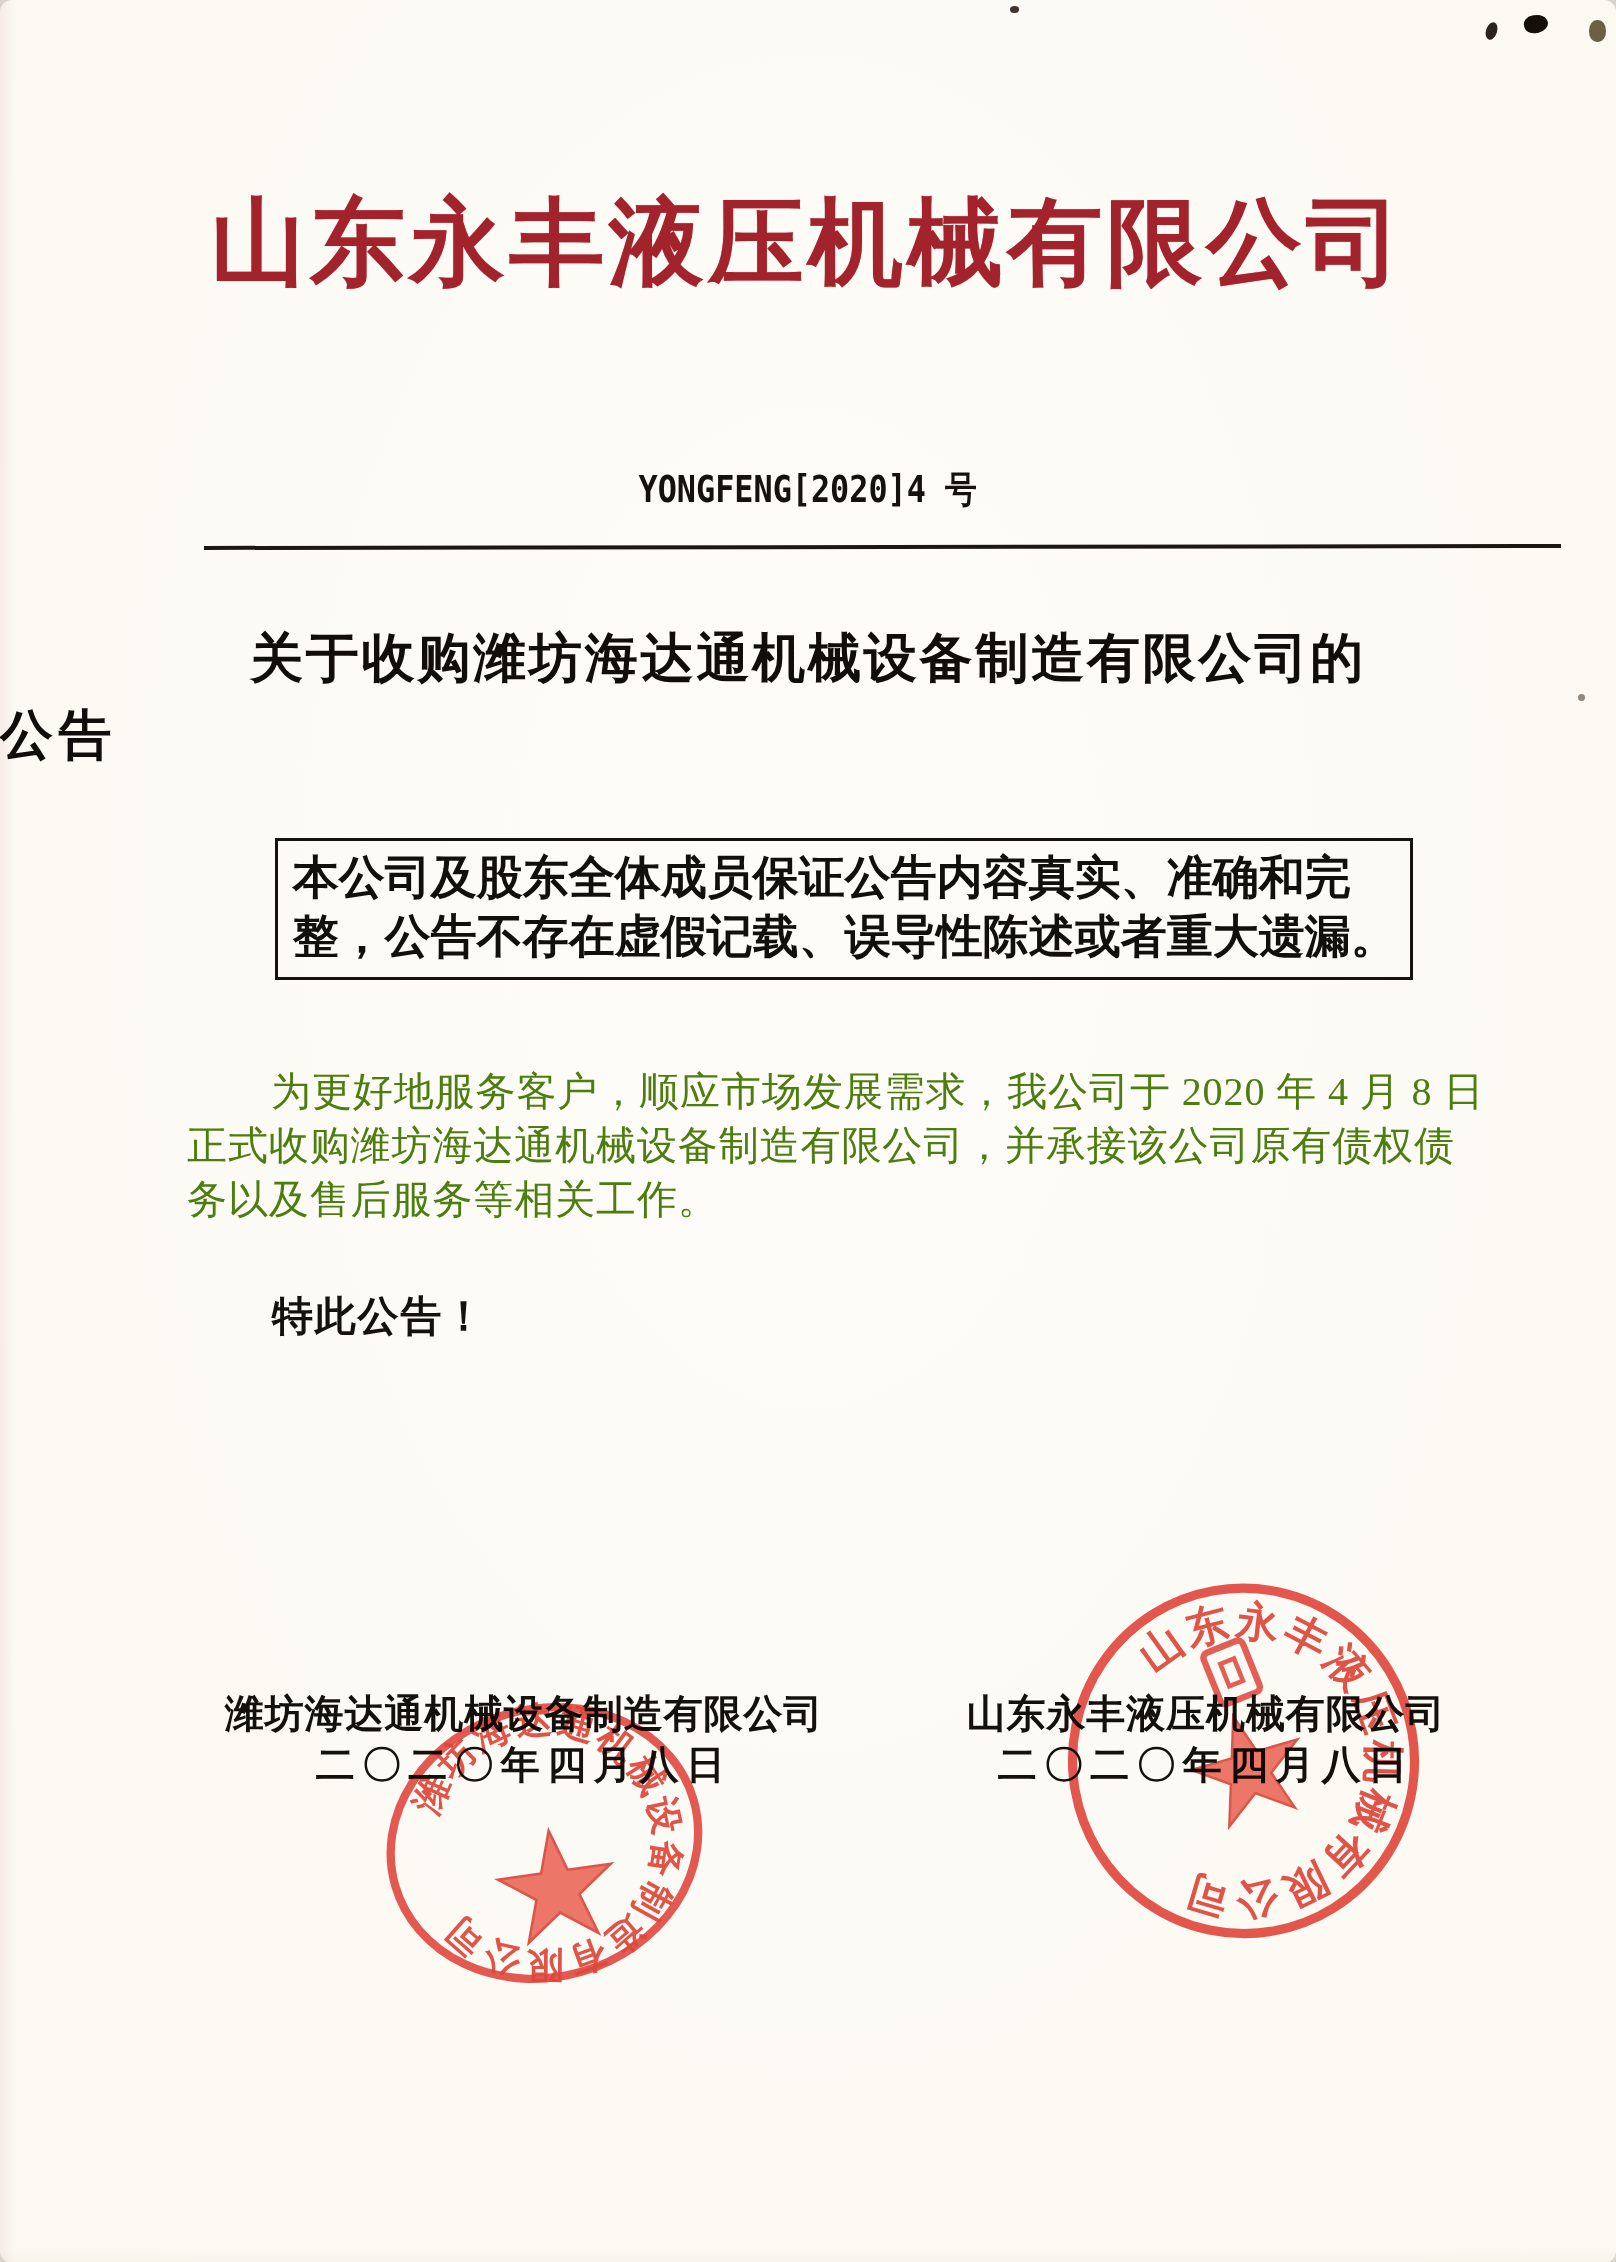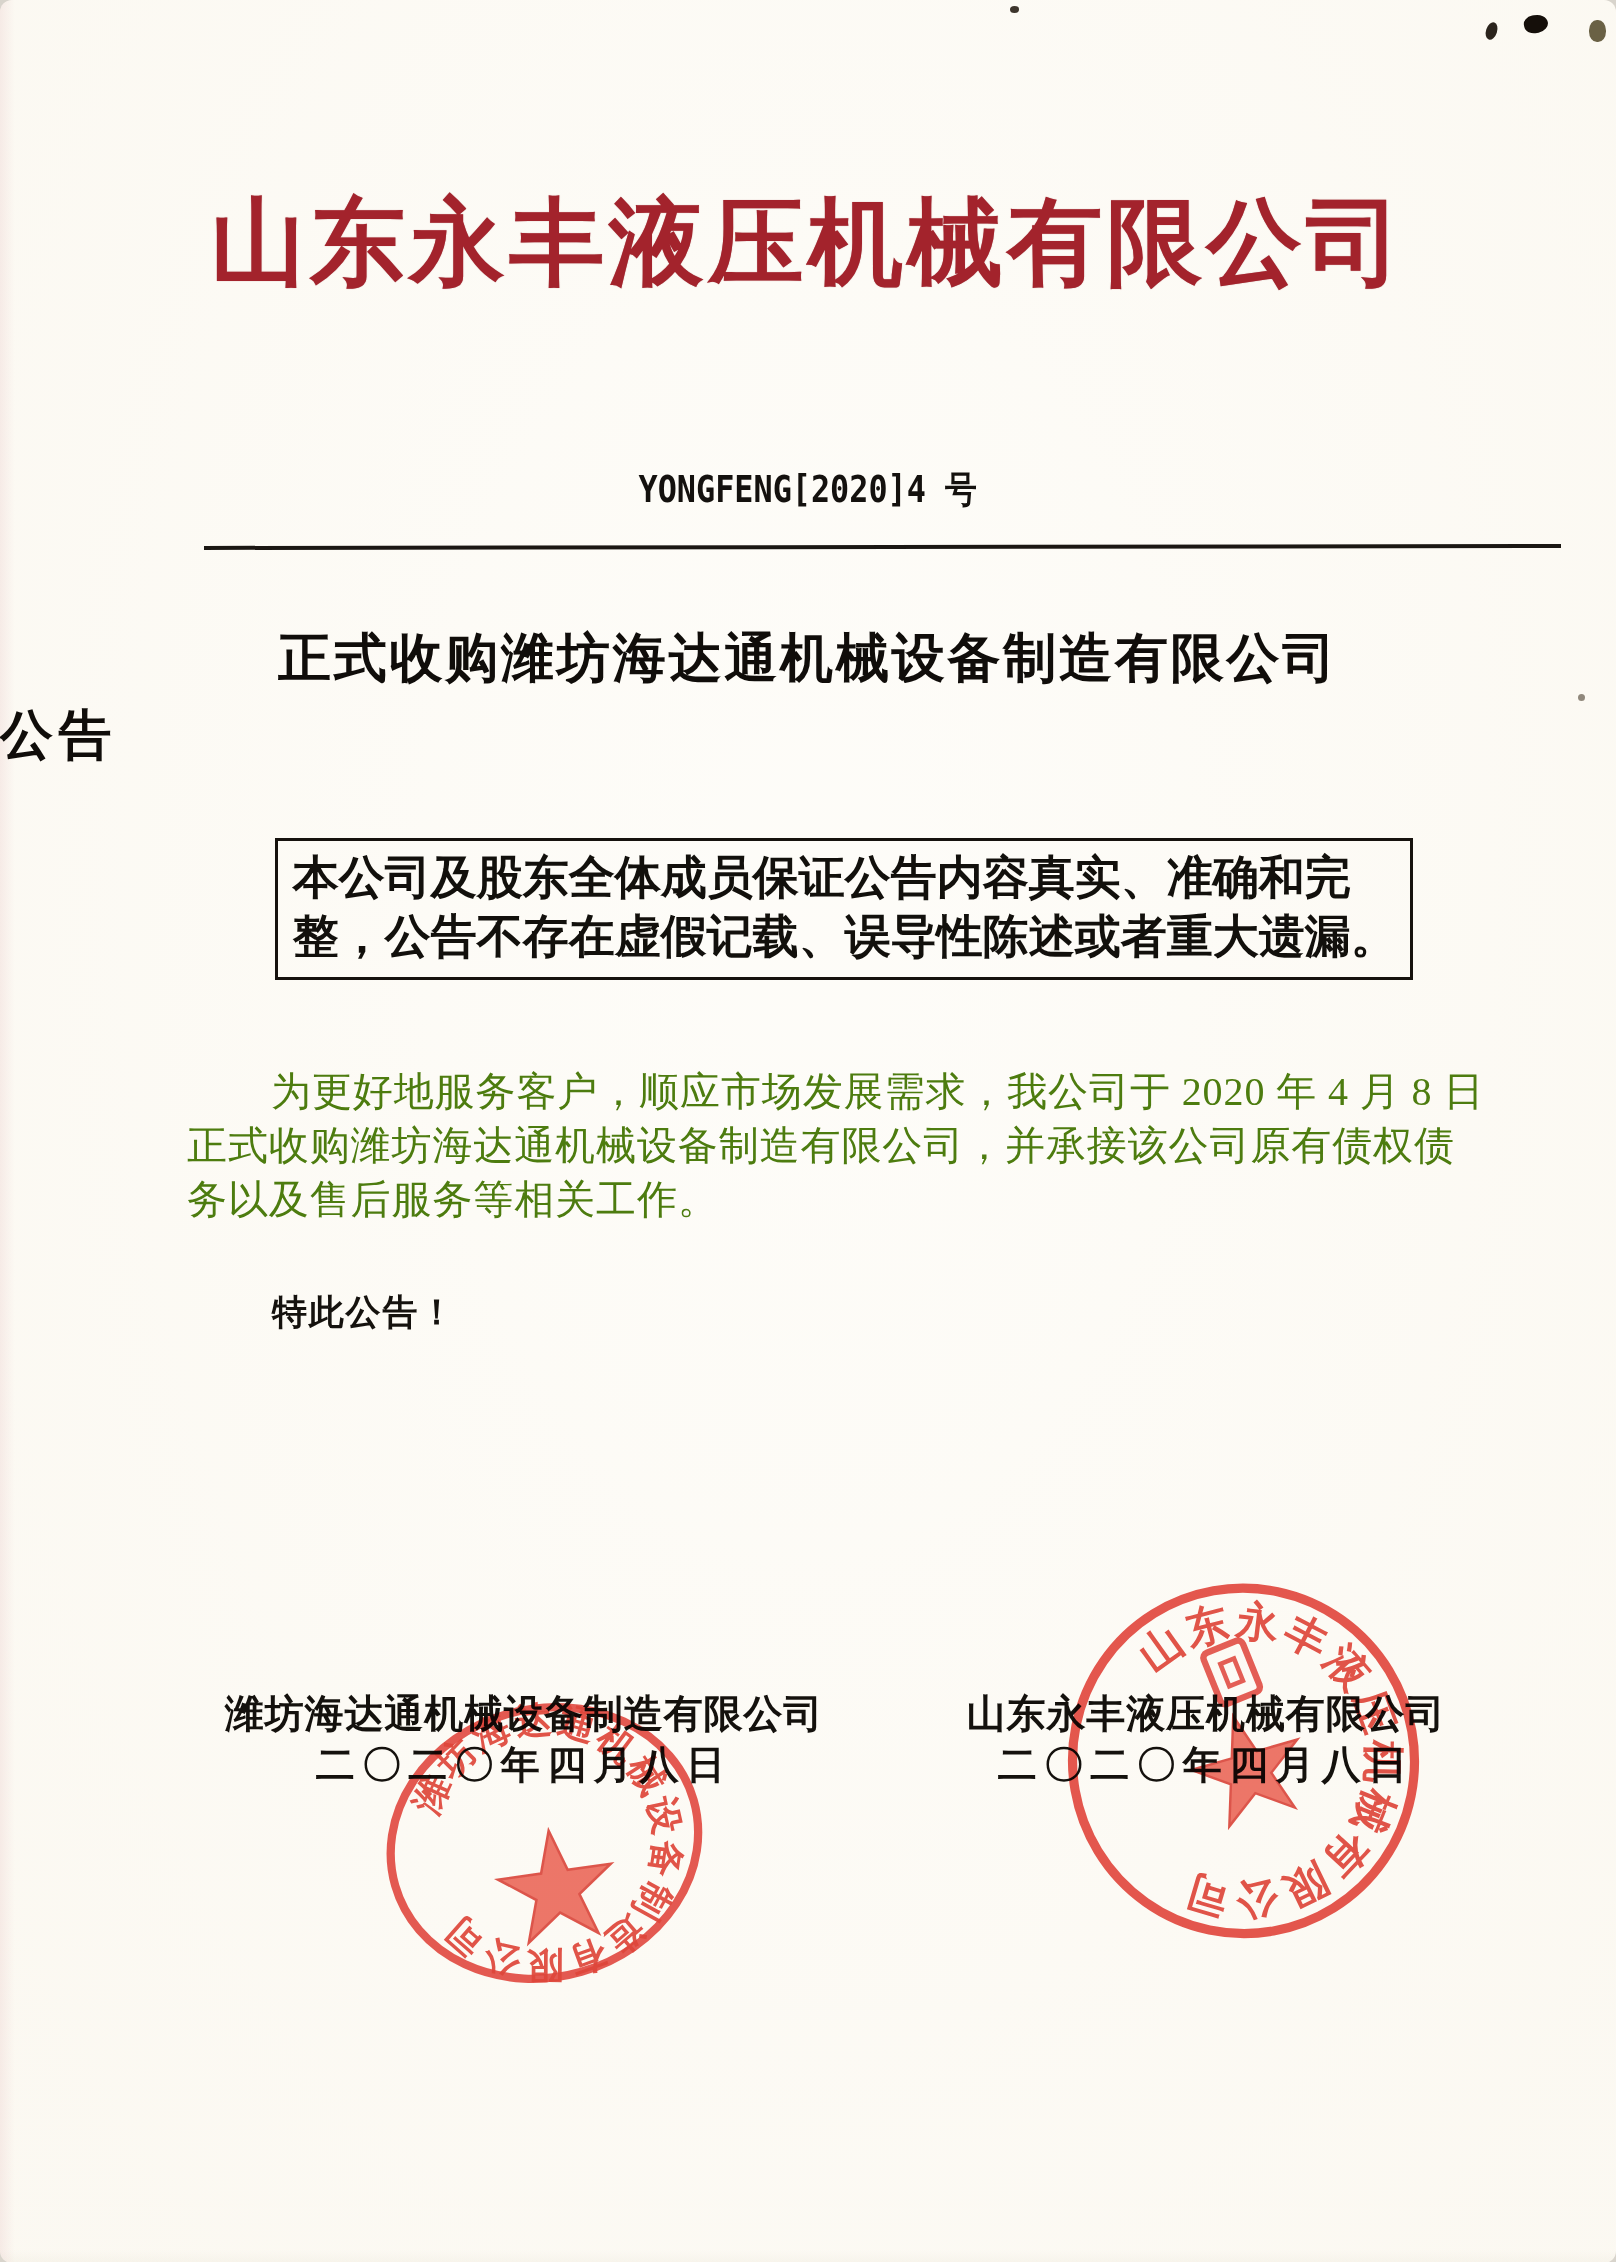--- a/index.html
+++ b/index.html
@@ -69,21 +69,21 @@
   .body-para{
     position:absolute;left:187px;top:1065px;width:1258px;
   }
   .body-para .line{
     font-size:40px;line-height:54px;letter-spacing:0.9px;
     color:#4d7c0f;white-space:nowrap;font-weight:500;
   }
   .body-para .indent{padding-left:84px;}
   .closing{
     position:absolute;left:272px;top:1289px;
-    font-size:35px;font-weight:600;letter-spacing:1.8px;color:#15120e;
+    font-size:41px;font-weight:600;letter-spacing:1.8px;color:#15120e;
   }
   .sig{position:absolute;text-align:center;}
   .sig .company{
     font-size:39px;font-weight:700;letter-spacing:0.9px;
     line-height:51px;color:#14110d;white-space:nowrap;
   }
   .sig .date{
     font-size:39px;font-weight:700;letter-spacing:7.3px;
     line-height:51px;margin-top:0;color:#14110d;white-space:nowrap;
   }
@@ -108,21 +108,21 @@
 <div class="page">
 
   <div class="company-title">山东永丰液压机械有限公司</div>
 
   <div class="doc-number">
     <span>YONGFENG[2020]4 号</span>
   </div>
 
   <div class="rule"></div>
 
-  <div class="heading-l1">正式收购潍坊海达通机械设备制造有限公司</div>
+  <div class="heading-l1">关于收购潍坊海达通机械设备制造有限公司的</div>
   <div class="heading-l2">公告</div>
 
   <div class="notice-box">
     <div class="line">本公司及股东全体成员保证公告内容真实、准确和完</div>
     <div class="line">整，公告不存在虚假记载、误导性陈述或者重大遗漏。</div>
   </div>
 
   <div class="body-para">
     <div class="line indent">为更好地服务客户，顺应市场发展需求，我公司于 2020 年 4 月 8 日</div>
     <div class="line">正式收购潍坊海达通机械设备制造有限公司，并承接该公司原有债权债</div>

